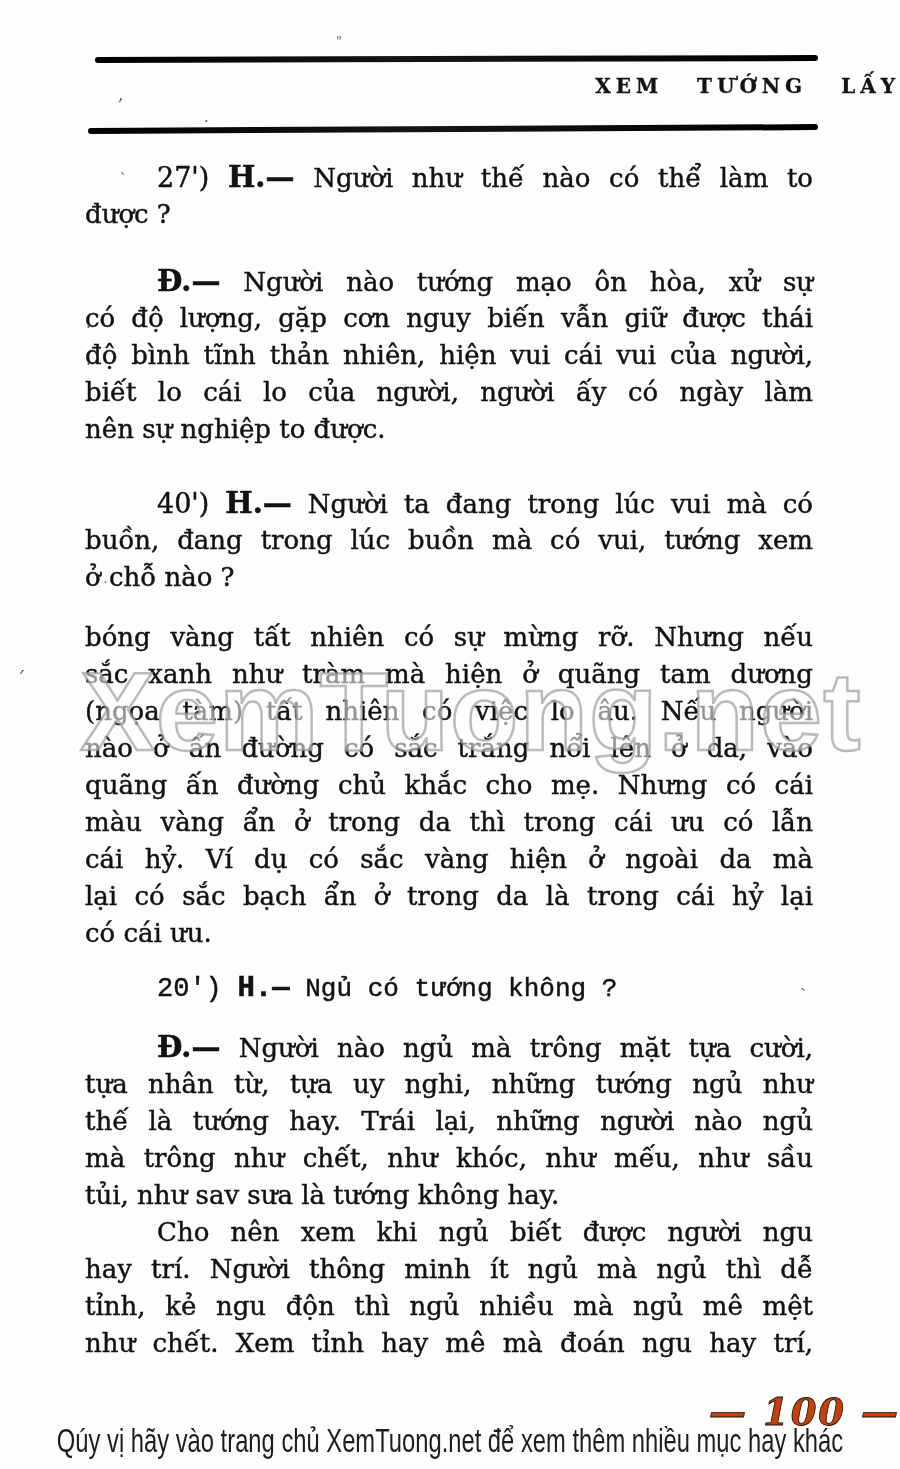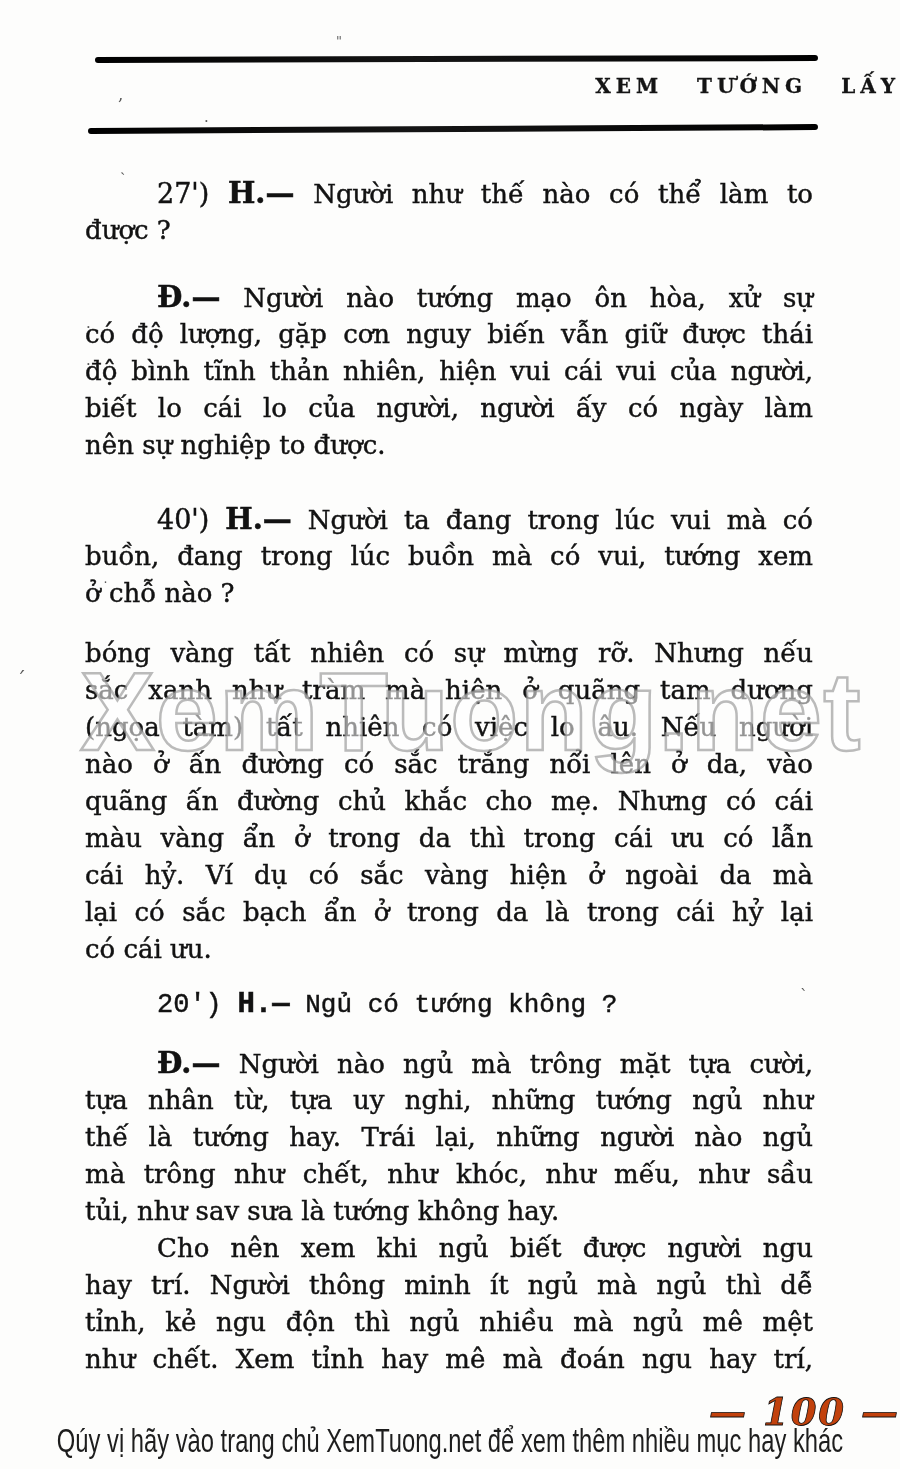--- a/index.html
+++ b/index.html
@@ -50,21 +50,21 @@
     white-space: normal;
     height: 37px;
     overflow: visible;
   }
   .line.last  { text-align-last: left; }
   .line.first { text-indent: 72px; }
 
   .qnum   { font-size: 27px; }
   .qlabel { font-weight: bold; font-size: 29px; -webkit-text-stroke: 0.5px #111; }
 
-  .blk-q27 { margin-bottom: 30px; margin-top: 16px; }
+  .blk-q27 { margin-bottom: 30px; }
   .blk-a27 { margin-bottom: 37px; }
   .blk-q28 { margin-bottom: 23px; }
   .blk-a28 { margin-bottom: 18px; }
   .blk-q20 { margin-bottom: 22px; font-family: Liberation Mono, monospace; }
   .blk-a20 { margin-bottom: 0px;  }
 
   
   .watermark {
     position: absolute;
     left: 80px; top: 648px;

